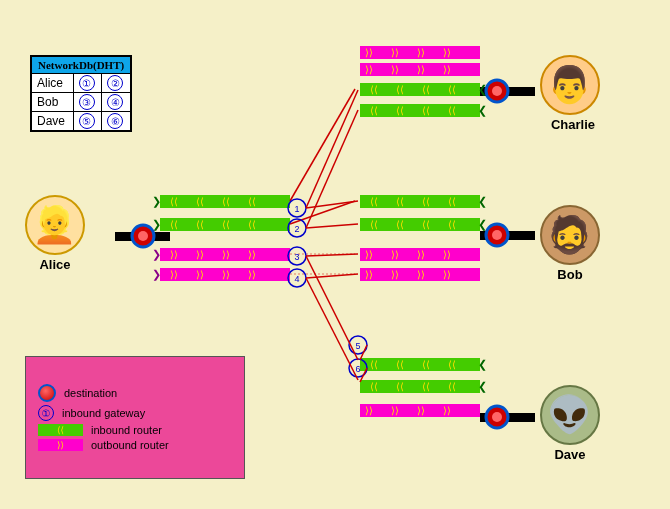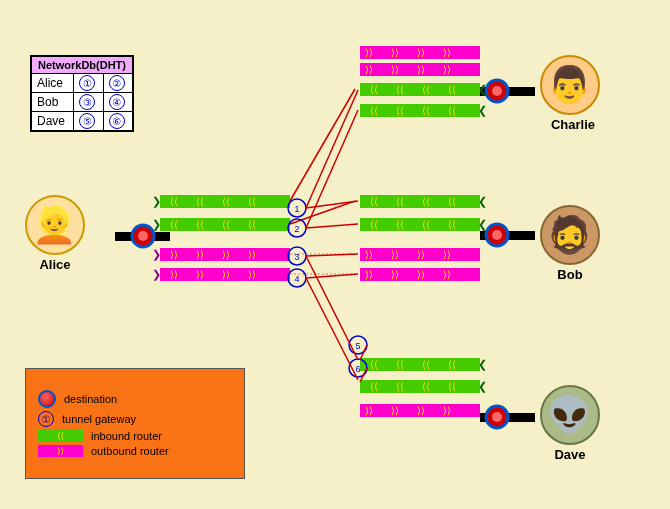--- a/index.html
+++ b/index.html
@@ -24,21 +24,22 @@
     .network-db table {
       border-collapse: collapse;
     }
     .network-db th, .network-db td {
       border: 1px solid #000;
       padding: 1px 4px;
       text-align: left;
     }
     .network-db th {
       font-weight: bold;
-      background: #f0abfc;
+      background: #0ea5e9;
+      font-family: Liberation Serif, serif;
     }
     .circle-num {
       display: inline-flex;
       align-items: center;
       justify-content: center;
       width: 16px;
       height: 16px;
       border: 1.5px solid #0000cc;
       border-radius: 50%;
       font-size: 10px;
@@ -64,23 +65,23 @@
       width: 670px;
       height: 509px;
       pointer-events: none;
     }
 
     
     .legend {
       position: absolute;
       bottom: 30px;
       left: 25px;
-      background: #f97316;
+      background: #ec4899;
       border: 1.5px solid #555;
-      padding: 18px 12px;
+      padding: 24px 12px;
       font-size: 11px;
       min-width: 220px;
     }
     .legend-row {
       display: flex;
       align-items: center;
       margin: 3px 0;
       gap: 8px;
     }
     .legend-dest {
@@ -367,21 +368,21 @@
   <span style="font-size:13px;font-weight:bold;margin-top:2px;">Dave</span>
 </div>
 
 <div class="legend">
   <div class="legend-row">
     <div class="legend-dest"></div>
     <span>destination</span>
   </div>
   <div class="legend-row">
     <div class="legend-circle-num">①</div>
-    <span>tunnel gateway</span>
+    <span>inbound gateway</span>
   </div>
   <div class="legend-row">
     <div class="legend-inbound" style="display:flex;align-items:center;justify-content:center;color:#ffdd00;font-size:9px;">⟨⟨</div>
     <span>inbound router</span>
   </div>
   <div class="legend-row">
     <div class="legend-outbound" style="display:flex;align-items:center;justify-content:center;color:#ffdd00;font-size:9px;">⟩⟩</div>
     <span>outbound router</span>
   </div>
 </div>

